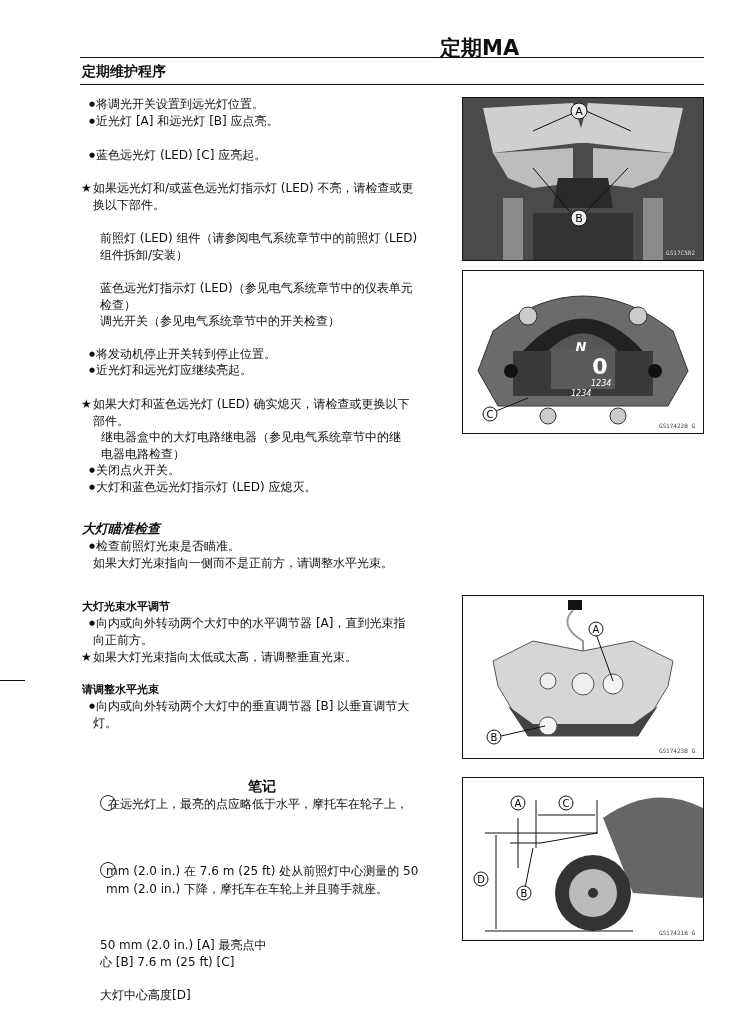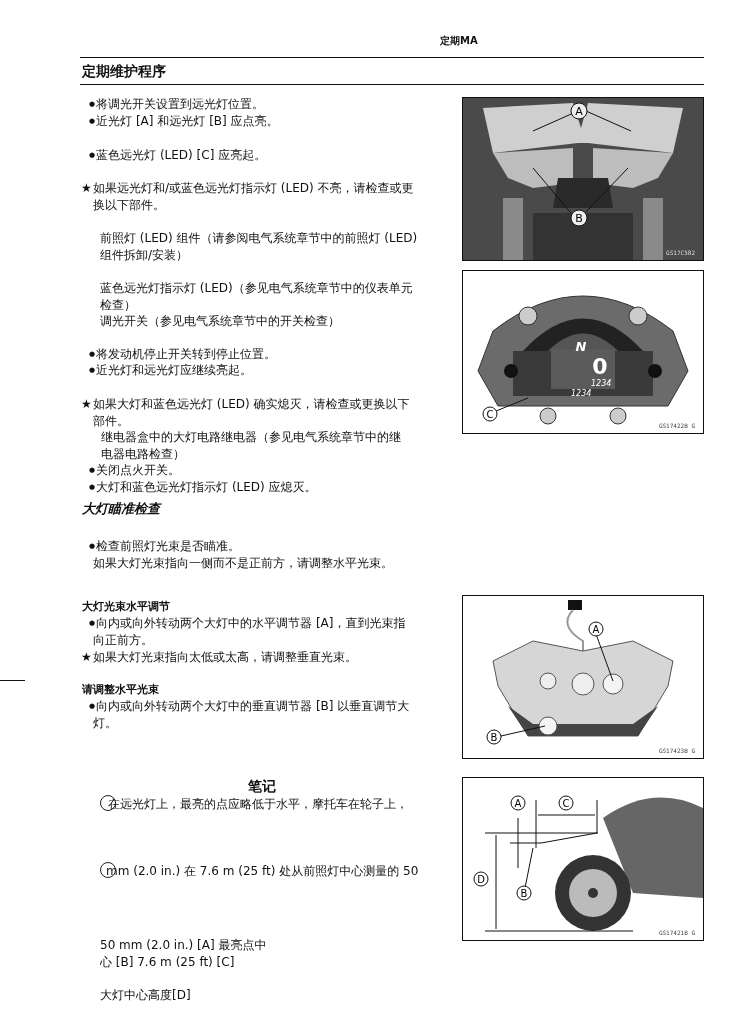--- a/index.html
+++ b/index.html
@@ -1,19 +1,19 @@
 <!DOCTYPE html>
 <html><head>
 <meta charset="utf-8">
 <style>
   html, body { margin:0; padding:0; background:#fff; }
   body { width:750px; height:1032px; position:relative; overflow:hidden;
          font-family:"DejaVu Sans","Liberation Sans",sans-serif; color:#111; }
   .abs { position:absolute; }
-  .hdr-title { left:440px; top:34px; font-size:10px; font-weight:bold; }
+  .hdr-title { left:440px; top:34px; font-size:21px; font-weight:bold; }
   .rule { left:80px; width:624px; height:1px; background:#111; }
   .sec-title { left:82px; top:63px; font-size:14px; font-weight:bold; }
   .txt { font-size:12px; line-height:17px; white-space:nowrap; }
   .bullet::before { content:"\25CF"; font-size:7px; position:relative; top:-2px; margin-right:1px; }
   .sub-h { font-size:11px; font-weight:bold; }
   .sub-h-it { font-size:13px; font-weight:bold; font-style:italic; }
   .note-h { font-size:14px; font-weight:bold; }
   .note { font-size:12px; line-height:18px; white-space:nowrap; }
   .circ { display:inline-block; width:14px; height:14px; border:1px solid #222; border-radius:50%;
           position:absolute; left:-6px; top:0px; }
@@ -49,21 +49,21 @@
 <div class="abs txt bullet" style="left:89px;top:362px">近光灯和远光灯应继续亮起。</div>
 
 <div class="abs txt" style="left:81px;top:396px">★</div>
 <div class="abs txt" style="left:93px;top:396px">如果大灯和蓝色远光灯 (LED) 确实熄灭，请检查或更换以下</div>
 <div class="abs txt" style="left:93px;top:413px">部件。</div>
 <div class="abs txt" style="left:101px;top:429px">继电器盒中的大灯电路继电器（参见电气系统章节中的继</div>
 <div class="abs txt" style="left:101px;top:446px">电器电路检查）</div>
 <div class="abs txt bullet" style="left:89px;top:462px">关闭点火开关。</div>
 <div class="abs txt bullet" style="left:89px;top:479px">大灯和蓝色远光灯指示灯 (LED) 应熄灭。</div>
 
-<div class="abs sub-h-it" style="left:82px;top:500px">大灯瞄准检查</div>
+<div class="abs sub-h-it" style="left:82px;top:520px">大灯瞄准检查</div>
 <div class="abs txt bullet" style="left:89px;top:538px">检查前照灯光束是否瞄准。</div>
 <div class="abs txt" style="left:93px;top:555px">如果大灯光束指向一侧而不是正前方，请调整水平光束。</div>
 
 <div class="abs sub-h" style="left:82px;top:599px">大灯光束水平调节</div>
 <div class="abs txt bullet" style="left:89px;top:615px">向内或向外转动两个大灯中的水平调节器 [A]，直到光束指</div>
 <div class="abs txt" style="left:93px;top:632px">向正前方。</div>
 <div class="abs txt" style="left:81px;top:649px">★</div>
 <div class="abs txt" style="left:93px;top:649px">如果大灯光束指向太低或太高，请调整垂直光束。</div>
 
 <div class="abs margin-mark"></div>
@@ -73,20 +73,21 @@
 <div class="abs txt" style="left:93px;top:715px">灯。</div>
 
 <div class="abs note-h" style="left:248px;top:778px">笔记</div>
 <div class="abs" style="left:106px;top:795px">
   <span class="circ"></span>
   <div class="note" style="padding-left:2px">在远光灯上，最亮的点应略低于水平，摩托车在轮子上，</div>
 </div>
 <div class="abs" style="left:106px;top:862px">
   <span class="circ"></span>
   <div class="note">mm (2.0 in.) 在 7.6 m (25 ft) 处从前照灯中心测量的 50</div>
+  <div class="note">mm (2.0 in.) 下降，摩托车在车轮上并且骑手就座。</div>
 </div>
 
 <div class="abs txt" style="left:100px;top:937px">50 mm (2.0 in.) [A] 最亮点中</div>
 <div class="abs txt" style="left:100px;top:954px">心 [B] 7.6 m (25 ft) [C]</div>
 <div class="abs txt" style="left:100px;top:987px">大灯中心高度[D]</div>
 
 <div class="abs fig" style="left:462px;top:97px;width:240px;height:162px;background:#5a5a5a">
   <svg width="240" height="162" viewBox="0 0 240 162">
     <rect width="240" height="162" fill="#4a4a4a"></rect>
     <polygon points="20,10 110,5 118,30 125,5 220,10 210,55 125,45 115,45 30,55" fill="#cfcfcf"></polygon>

